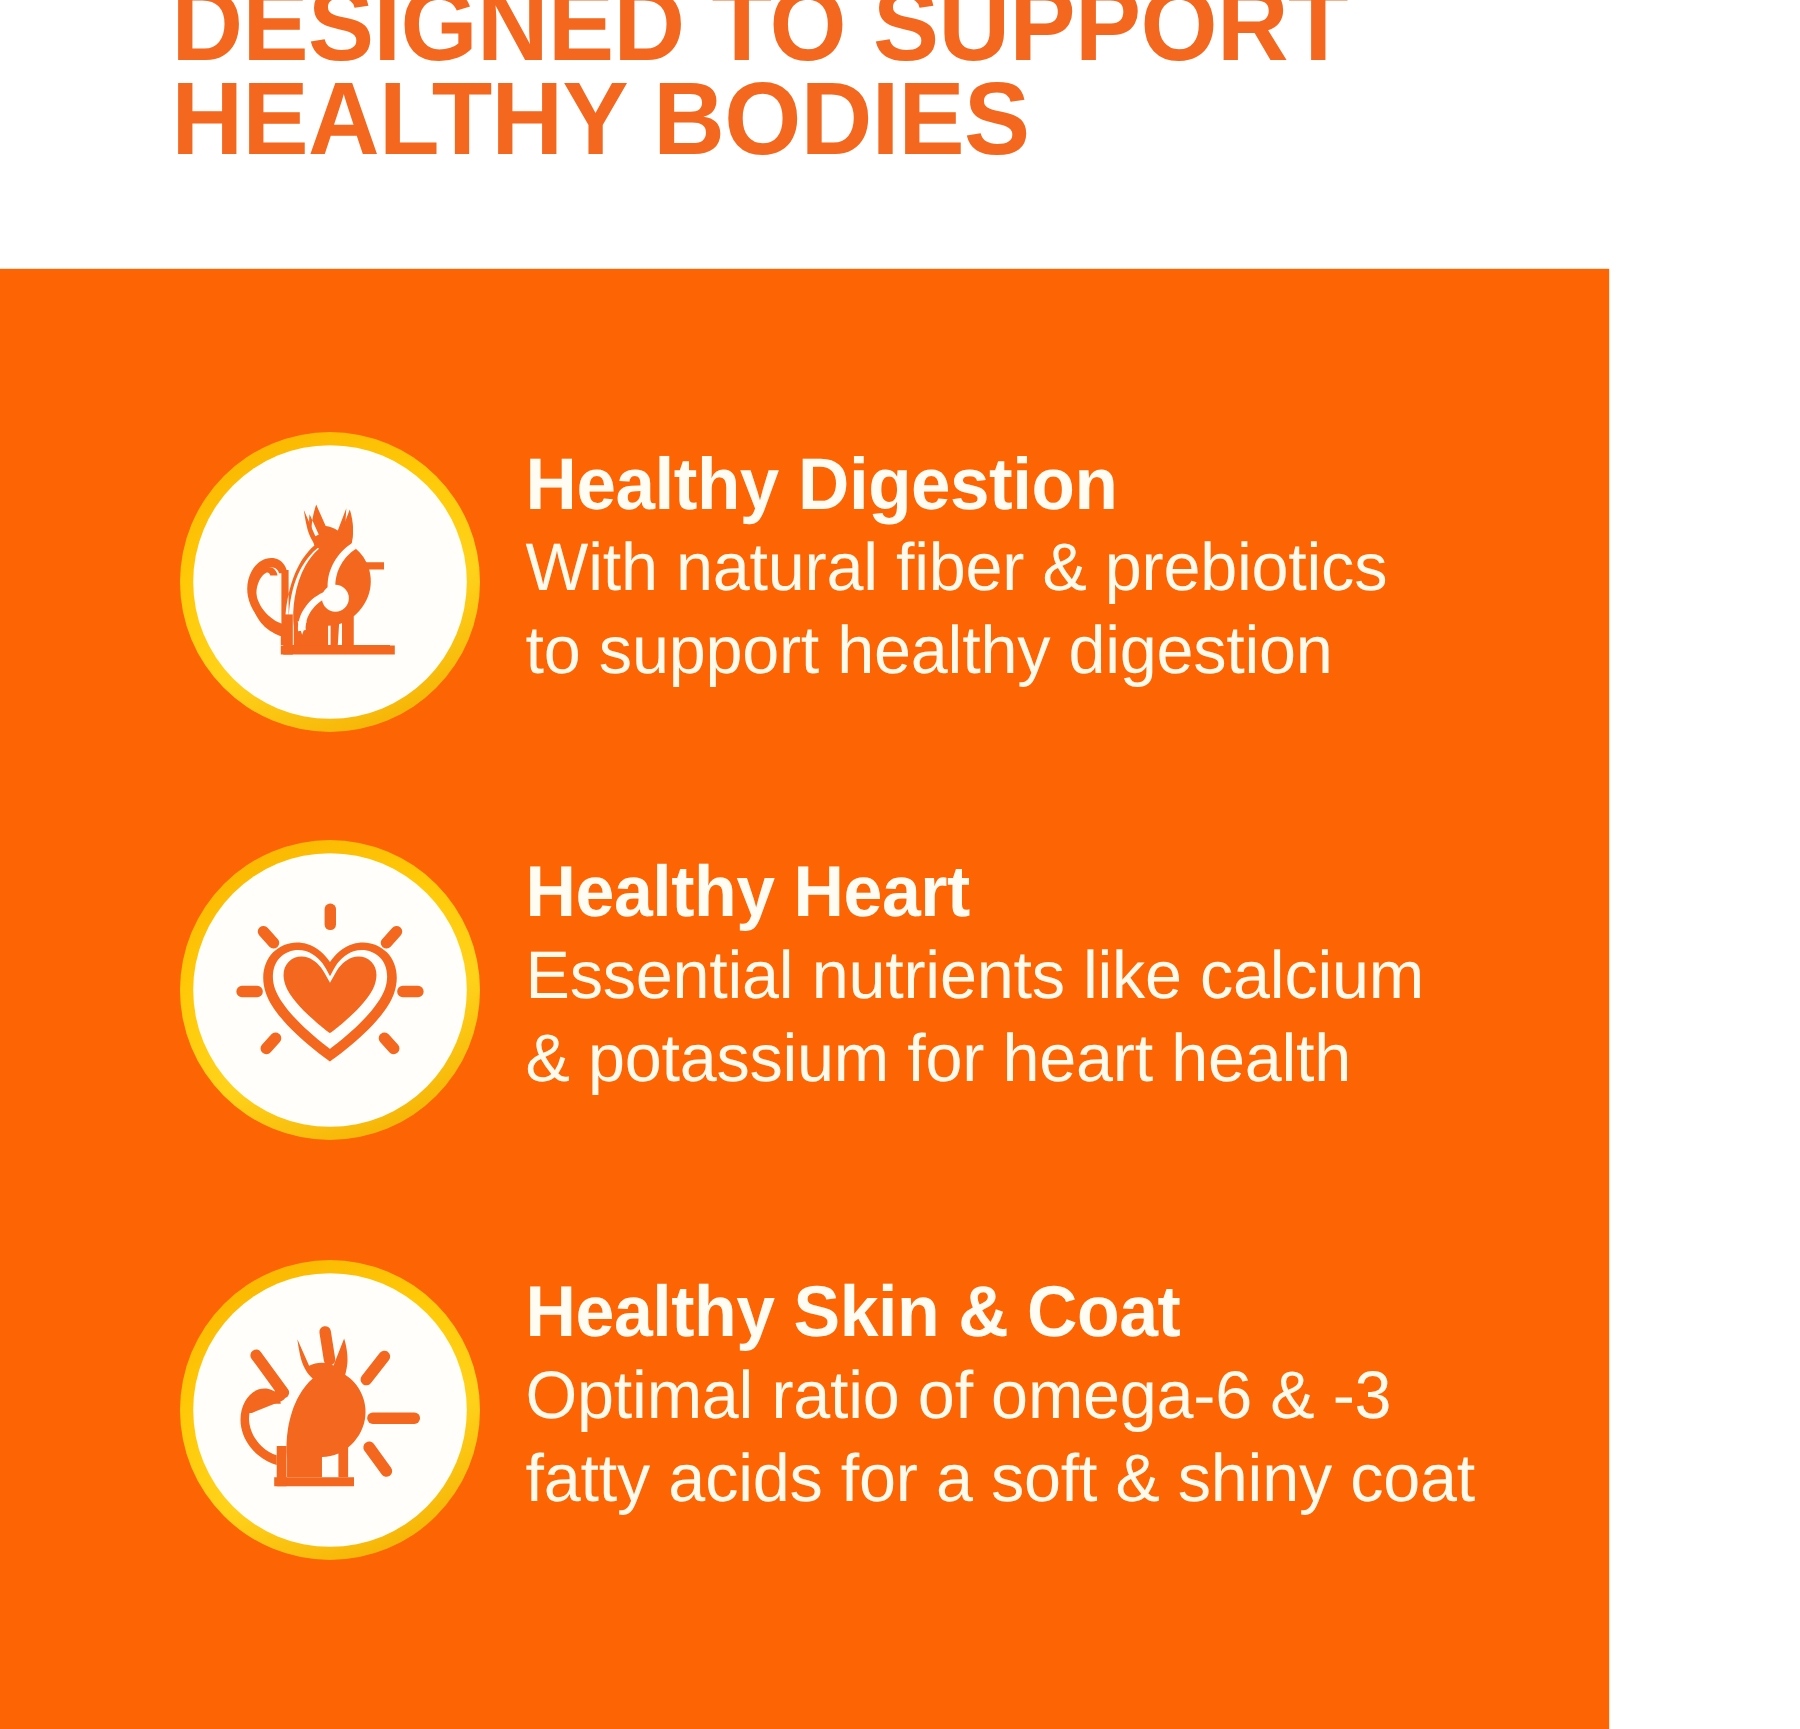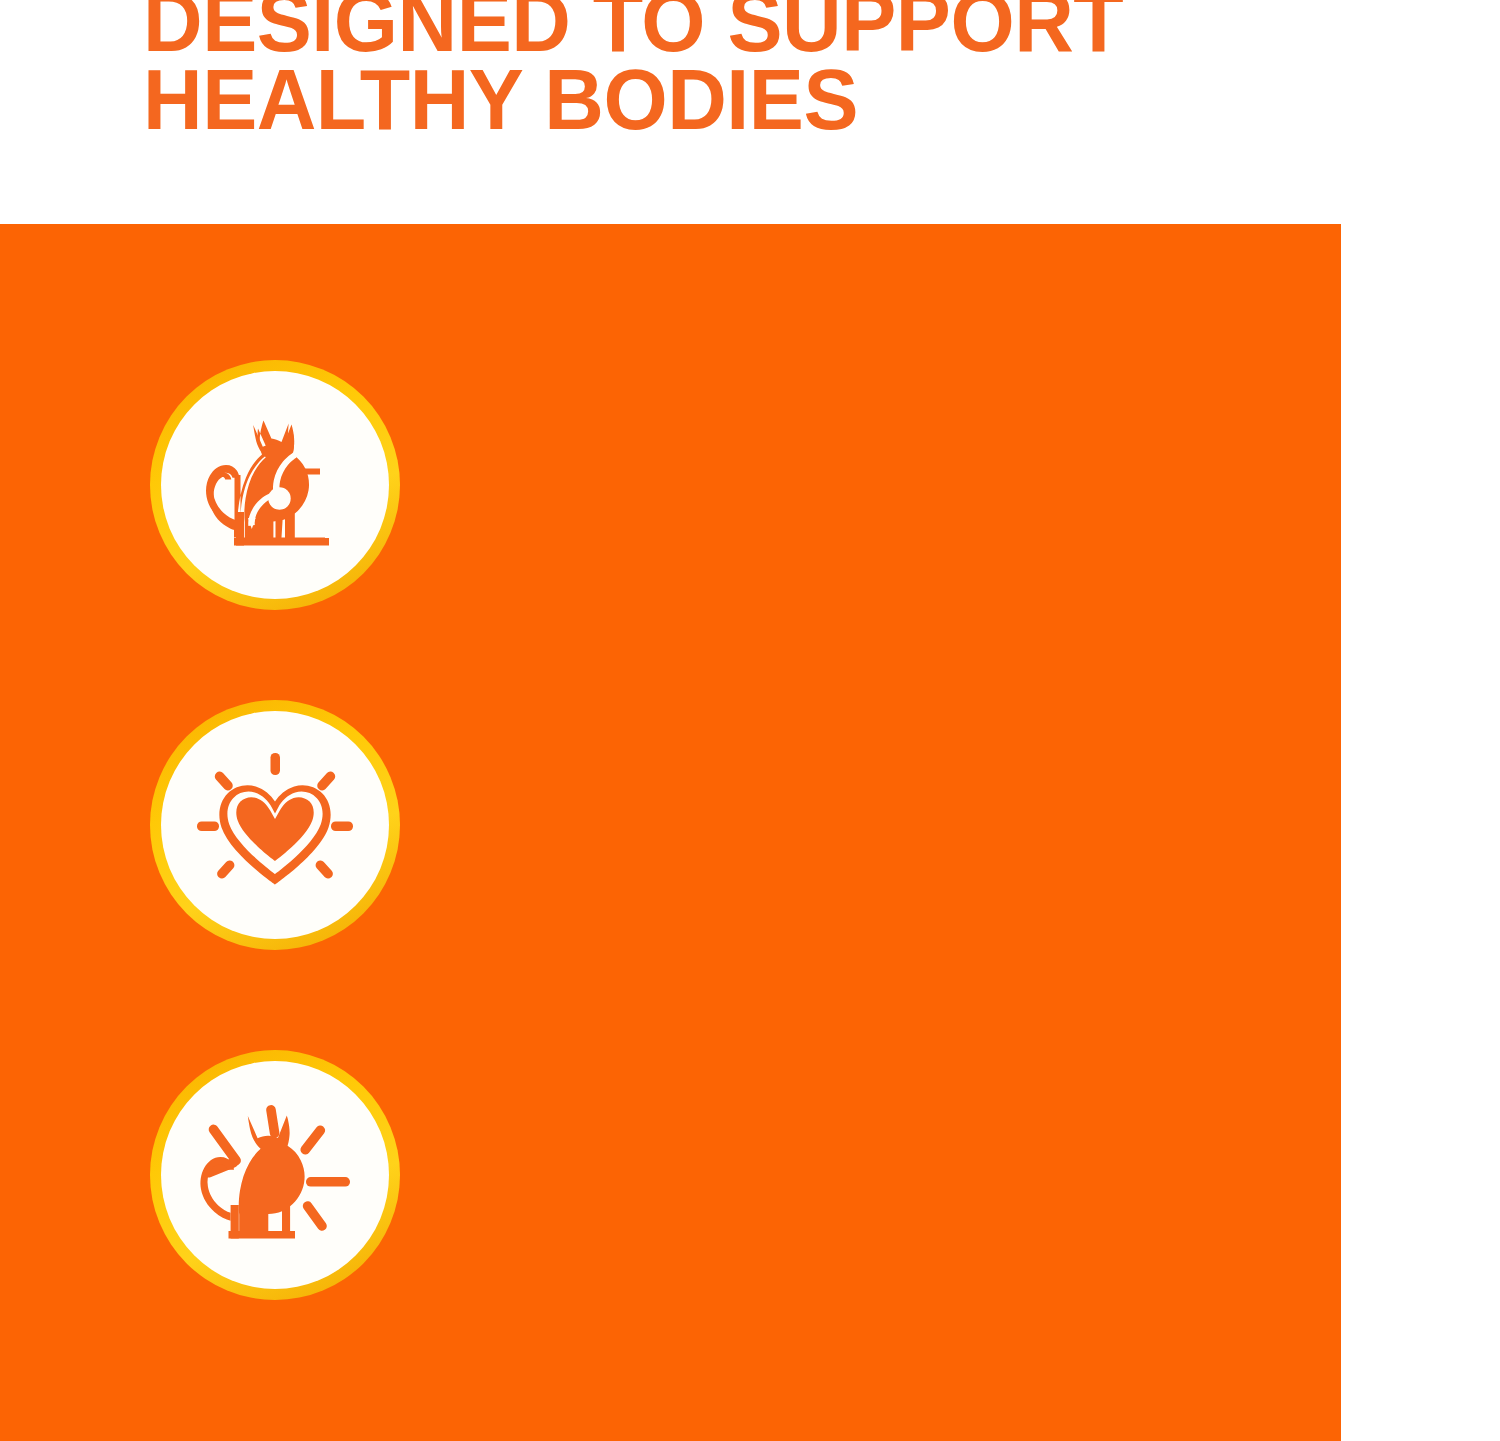--- a/index.html
+++ b/index.html
@@ -327,20 +327,25 @@
                          L54.8 110.0
                          C54.5 107.6 54.7 104.6 55.7 101.4
                          C57.4 96.0 61.3 90.6 65.9 87.0
                          C70.4 83.5 75.4 82.0 75.4 82.0 Z"></path>
                 <path d="M48.0 103.0 L55.6 103.0 L51.8 114.0 Z"></path>
               </g>
             </g>
           </svg>
         </div>
       </div>
+      <div class="benefit-text">
+        <div class="benefit-heading">Healthy Digestion</div>
+        <div class="benefit-desc">With natural fiber &amp; prebiotics
+to support healthy digestion</div>
+      </div>
     </div>
 
     <div class="benefit-row" id="benefit-row-1">
       <div class="icon-badge">
         <div class="icon-badge-inner">
           <svg width="160" height="152" viewBox="0 0 160 152" aria-hidden="true">
             <g fill="#F4671F">
 
               <path d="M80 135.5
                        C80 135.5 35.5 105.0 26.5 78.5
@@ -376,20 +381,25 @@
               <rect x="75.5" y="4.0" width="9.5" height="22.0" rx="4.6"></rect>
               <rect x="24.0" y="21.0" width="9.5" height="22.0" rx="4.6" transform="rotate(-42 28.8 32)"></rect>
               <rect x="126.5" y="21.0" width="9.5" height="22.0" rx="4.6" transform="rotate(42 131.2 32)"></rect>
               <rect x="2.0" y="72.5" width="22.0" height="9.5" rx="4.6"></rect>
               <rect x="136.0" y="72.5" width="22.0" height="9.5" rx="4.6"></rect>
               <rect x="26.0" y="110.0" width="9.5" height="21.0" rx="4.6" transform="rotate(42 30.8 120.5)"></rect>
               <rect x="124.5" y="110.0" width="9.5" height="21.0" rx="4.6" transform="rotate(-42 129.2 120.5)"></rect>
             </g>
           </svg>
         </div>
+      </div>
+      <div class="benefit-text">
+        <div class="benefit-heading">Healthy Heart</div>
+        <div class="benefit-desc">Essential nutrients like calcium
+&amp; potassium for heart health</div>
       </div>
     </div>
 
     <div class="benefit-row" id="benefit-row-2">
       <div class="icon-badge">
         <div class="icon-badge-inner">
           <svg width="162" height="152" viewBox="0 0 162 152" aria-hidden="true">
             <g fill="#F4671F">
 
               <rect x="74.0" y="6.0" width="9.6" height="33.0" rx="4.7" transform="rotate(-9 78.8 22.5)"></rect>
@@ -437,16 +447,21 @@
                        C58.4 58.4 62.3 53.5 66.6 49.8
                        C61.7 45.5 57.8 38.6 56.2 30.7
                        C54.6 23.0 53.8 17.0 53.8 17.0 Z"></path>
 
               <path d="M34.5 132.0 L101.0 132.0 L101.0 139.6 L34.5 139.6 Z"></path>
               <path d="M36.6 106.0 L44.8 106.0 L44.8 139.6 L36.6 139.6 Z"></path>
             </g>
           </svg>
         </div>
       </div>
+      <div class="benefit-text">
+        <div class="benefit-heading">Healthy Skin &amp; Coat</div>
+        <div class="benefit-desc">Optimal ratio of omega-6 &amp; -3
+fatty acids for a soft &amp; shiny coat</div>
+      </div>
     </div>
 
   </div>
 </div>
 
 </body></html>

